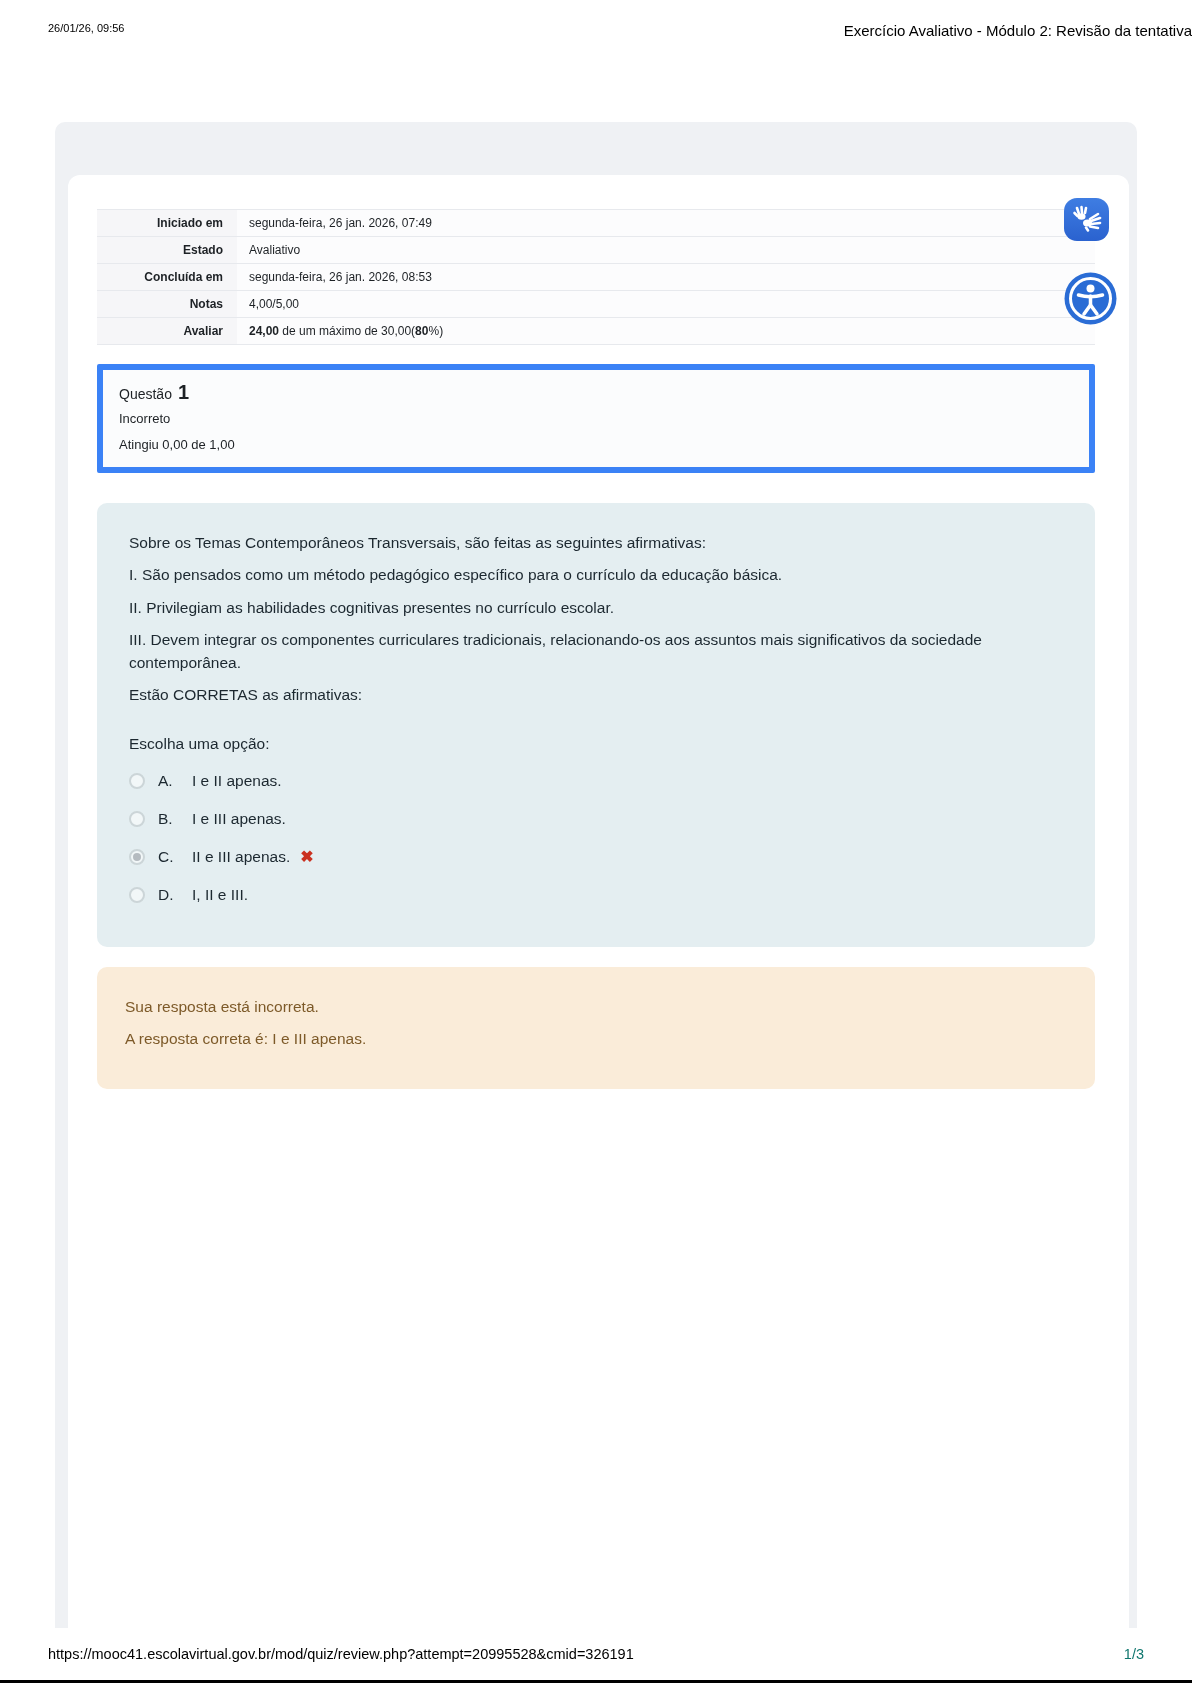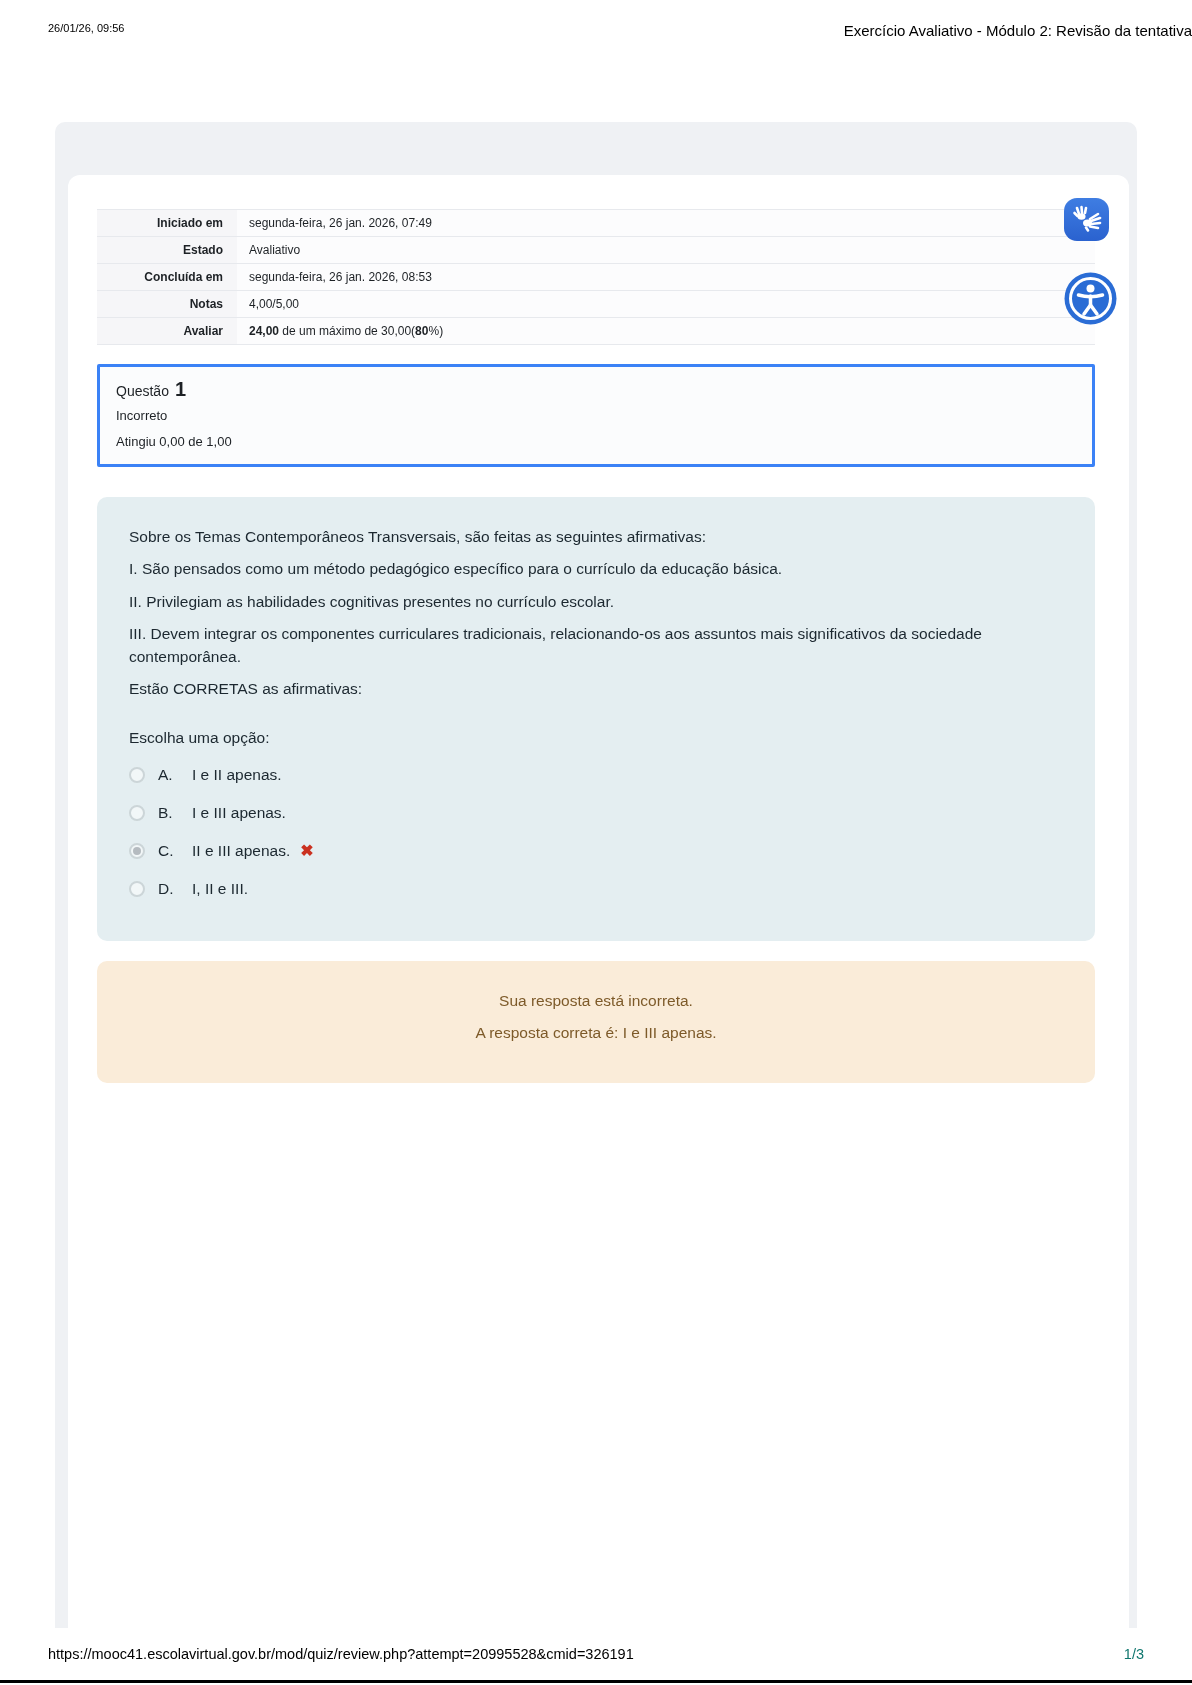--- a/index.html
+++ b/index.html
@@ -41,21 +41,21 @@
   }
   table.summary td {
     background: #fcfcfd; padding: 6px 0 6px 12px; vertical-align: top;
     border-top: 1px solid #e7e9ed; border-bottom: 1px solid #e7e9ed;
   }
   table.summary td .b { font-weight: bold; }
 
   
   .qinfo {
     margin-top: 19px; width: 100%; min-height: 93px;
-    background: #fbfcfd; border: 3px solid #3b82f6; border-radius: 2px;
+    background: #fbfcfd; border: 6px solid #3b82f6; border-radius: 2px;
     padding: 11px 16px 15px 16px;
   }
   .qinfo .qlabel { font-size: 14px; }
   .qinfo .qnum { font-size: 20px; font-weight: bold; margin-left: 6px; }
   .qinfo .qstate { font-size: 13px; margin-top: 7px; }
   .qinfo .qgrade { font-size: 13px; margin-top: 11px; }
 
   
   .qbody {
     margin-top: 30px; width: 100%;
@@ -78,21 +78,21 @@
   .opt-text { margin-left: 8px; }
   .opt-mark { font-weight: bold; margin-left: 10px; font-size: 16px; }
 
   
   .feedback {
     margin-top: 20px; width: 100%;
     border-radius: 10px;
     padding: 28px 28px 30px 28px;
     font-size: 15.5px;
   }
-  .feedback p { margin: 0 0 9px 0; line-height: 1.5; text-align: center; }
+  .feedback p { margin: 0 0 9px 0; line-height: 1.5; }
 
   
   .handtalk-btn {
     position: absolute; left: 1064px; top: 198px; width: 45px; height: 43px;
     border-radius: 13px; background: linear-gradient(180deg, #3f7de2, #2a62cf);
     display: flex; align-items: center; justify-content: center;
     cursor: pointer;
   }
   .access-btn {
     position: absolute; left: 1064px; top: 272px; width: 53px; height: 53px;

